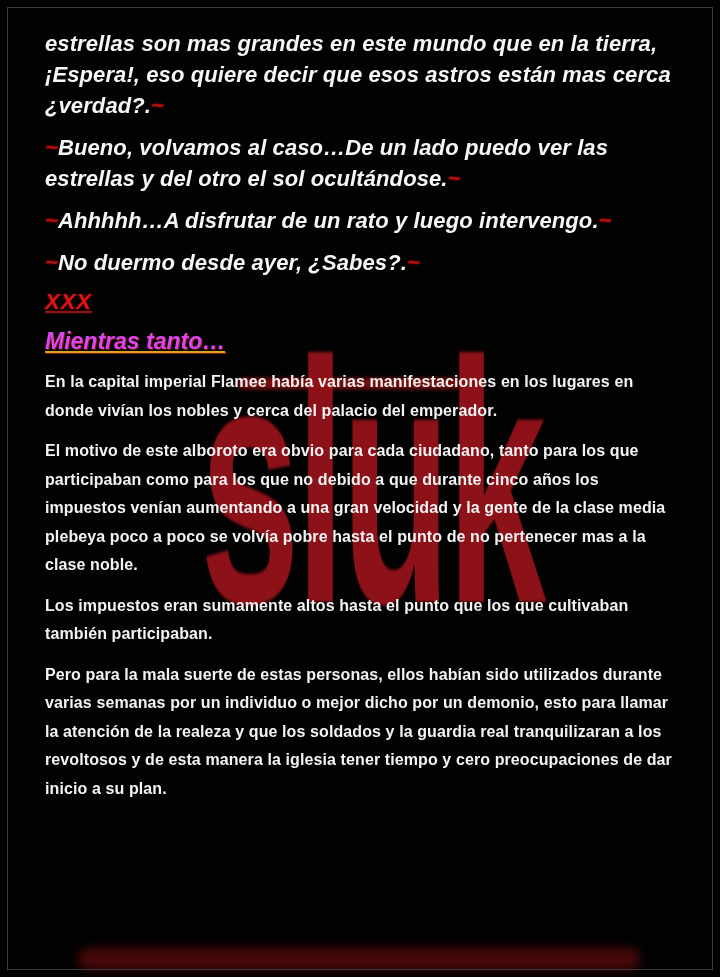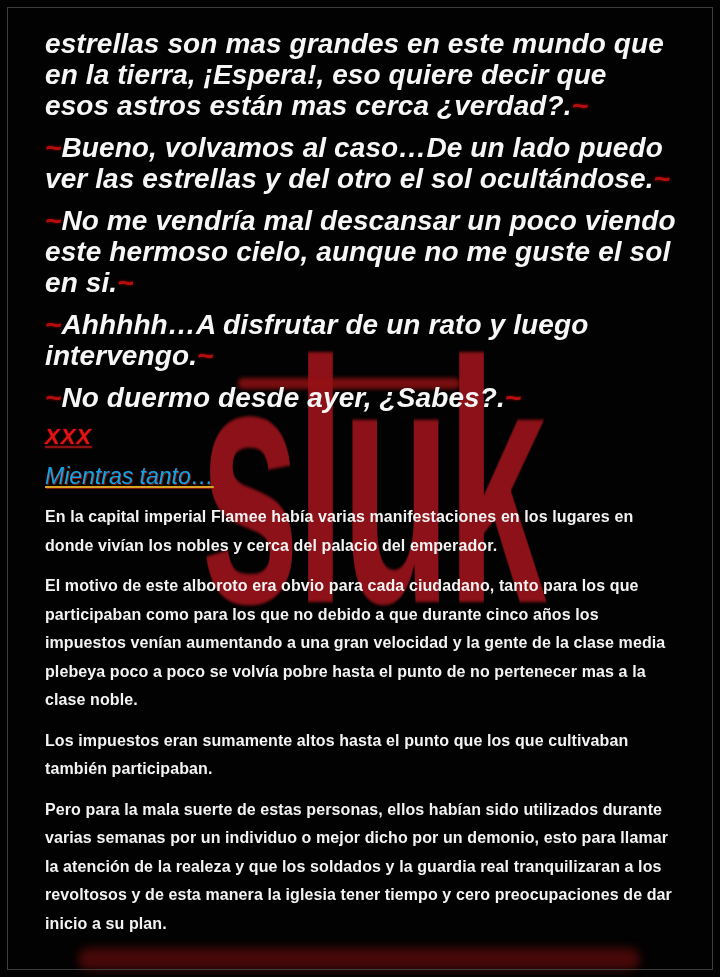--- a/index.html
+++ b/index.html
@@ -23,21 +23,21 @@
     z-index: 3;
   }
   .content {
     position: relative;
     z-index: 2;
     padding: 28px 42px 0 45px;
   }
   
   .dialogue p {
     margin: 0 0 11px 0;
-    font-size: 28px;
+    font-size: 22px;
     line-height: 31px;
     font-weight: bold;
     font-style: italic;
     color: #f6f6f6;
     letter-spacing: 0.1px;
   }
   .tilde {
     color: #b80d0d;
     text-shadow: 0 0 3px rgba(160,10,10,0.9);
   }
@@ -55,23 +55,23 @@
     text-decoration: underline;
     text-decoration-color: #8a1212;
     text-shadow: 0 0 2px rgba(140,10,10,0.8);
     letter-spacing: 1px;
   }
   
   .heading {
     margin: 0 0 13px 0;
     font-size: 23px;
     line-height: 28px;
-    font-weight: normal;
+    font-weight: bold;
     font-style: italic;
-    color: #0ea5e9;
+    color: #d946ef;
     text-decoration: underline;
     text-decoration-color: #d9a422;
     text-shadow: 1px 1px 0 rgba(150,25,10,0.85);
   }
   
   .story p {
     margin: 0 0 12px 0;
     font-size: 16px;
     line-height: 28.5px;
     font-weight: bold;
@@ -127,21 +127,20 @@
 
   <div class="watermark">sluk</div>
   <div class="watermark-smear-top"></div>
   <div class="watermark-smear-bottom"></div>
 
   <div class="content">
 
     <div class="dialogue">
       <p><span class="tilde"></span><span>estrellas son mas grandes en este mundo que en la tierra, ¡Espera!, eso quiere decir que esos astros están mas cerca ¿verdad?.</span><span class="tilde">~</span></p>
       <p><span class="tilde">~</span><span>Bueno, volvamos al caso…De un lado puedo ver las estrellas y del otro el sol ocultándose.</span><span class="tilde">~</span></p>
-      <p><span class="tilde">~</span><span>No me vendría mal descansar un poco viendo este hermoso cielo, aunque no me guste el sol en si.</span><span class="tilde">~</span></p>
       <p><span class="tilde">~</span><span>Ahhhhh…A disfrutar de un rato y luego intervengo.</span><span class="tilde">~</span></p>
       <p><span class="tilde">~</span><span>No duermo desde ayer, ¿Sabes?.</span><span class="tilde">~</span></p>
     </div>
 
     <div class="separator-row">
       <span class="separator">XXX</span>
     </div>
 
     <h2 class="heading">Mientras tanto…</h2>
 

